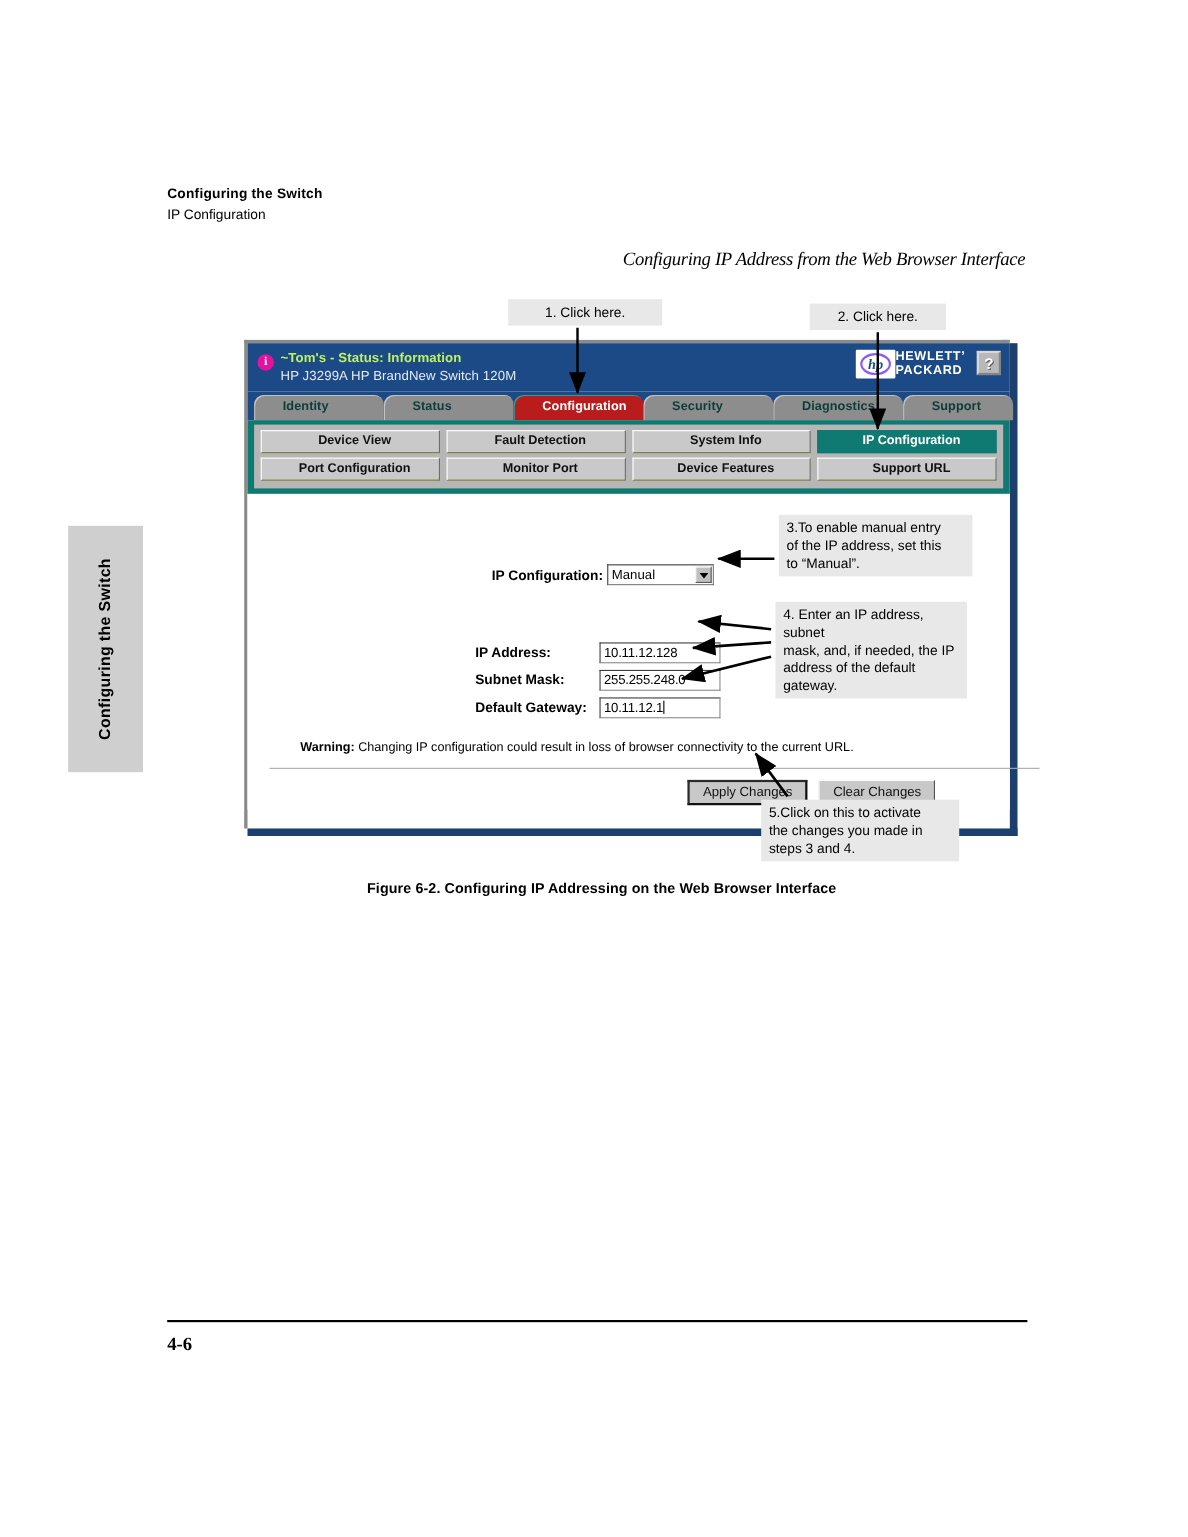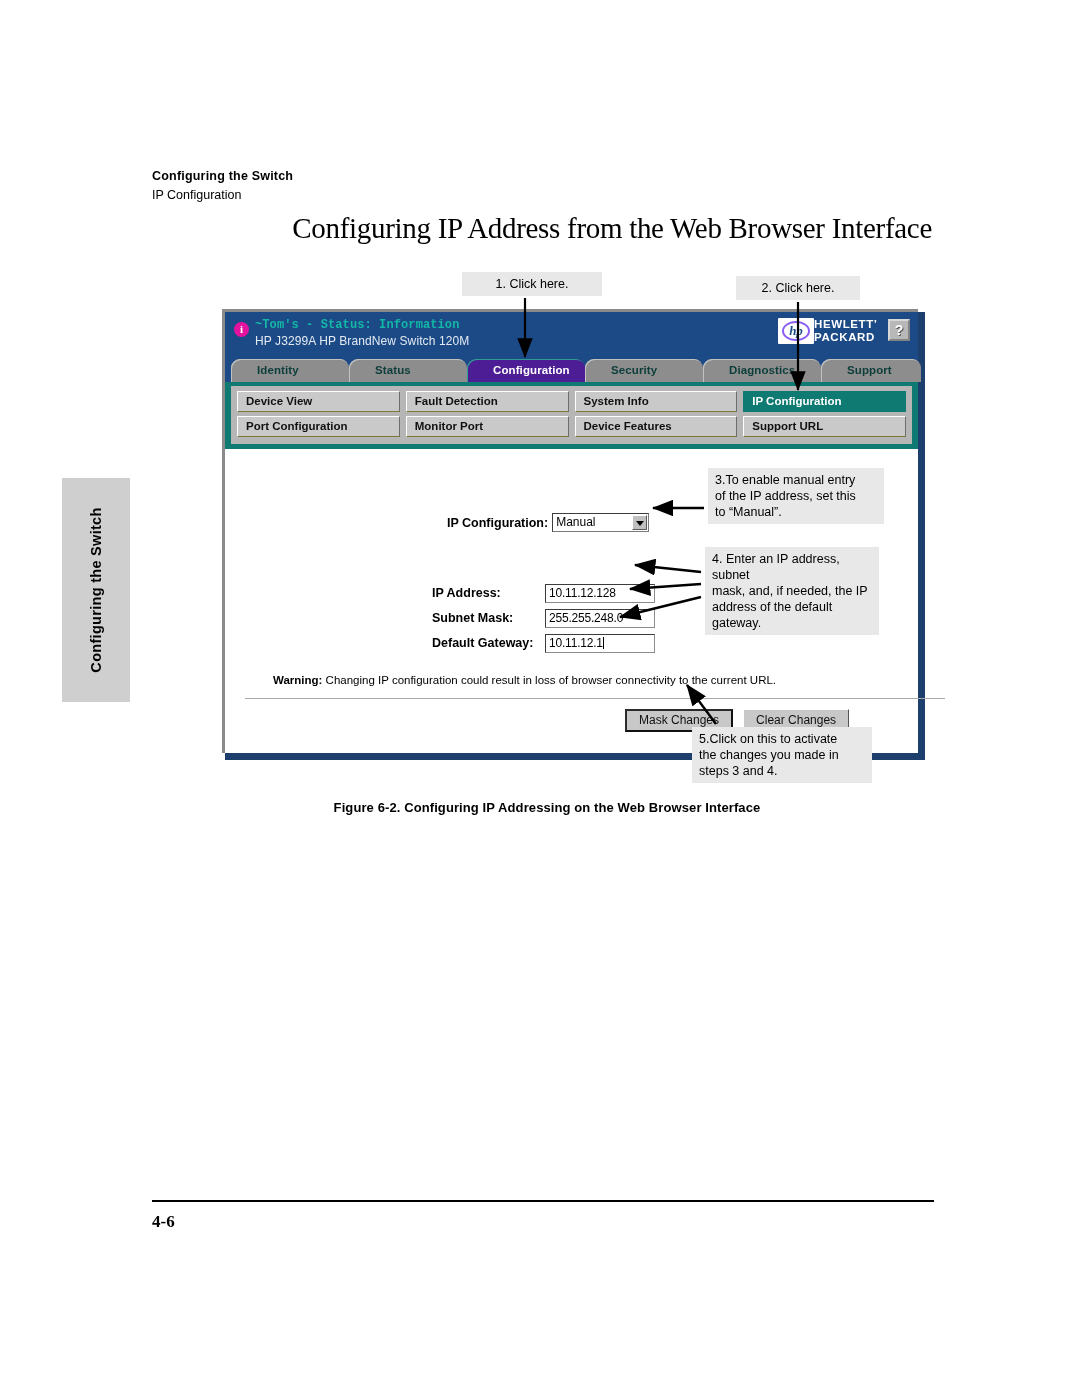--- a/index.html
+++ b/index.html
@@ -32,28 +32,29 @@
   .hdr-section {
     font-size: 12.5px;
     font-weight: normal;
     line-height: 18px;
     margin-top: 2px;
   }
 
   .page-title {
     position: absolute;
     left: 152px;
-    top: 212px;
+    top: 226px;
     width: 780px;
     text-align: right;
     font-family: "Liberation Serif", serif;
-    font-size: 29px;
+    font-size: 17px;
     font-weight: normal;
     letter-spacing: -0.3px;
     color: #000;
+    font-style: italic;
   }
 
   
   .side-tab {
     position: absolute;
     left: 62px;
     top: 478px;
     width: 68px;
     height: 224px;
     background: #cfcfcf;
@@ -144,23 +145,22 @@
     font-family: "Liberation Serif", serif;
     line-height: 15px;
     text-align: center;
   }
   .tb-line1 {
     position: absolute;
     left: 30px;
     top: 6px;
     font-size: 12px;
     font-weight: bold;
-    color: #14b8a6;
+    color: #bef264;
     letter-spacing: 0.1px;
-    font-family: Liberation Mono, monospace;
   }
   .tb-line2 {
     position: absolute;
     left: 30px;
     top: 22px;
     font-size: 12px;
     font-weight: normal;
     color: #e4eaf2;
     letter-spacing: 0.1px;
   }
@@ -235,39 +235,40 @@
     color: #0c3d3a;
     font-size: 11.5px;
     font-weight: bold;
     line-height: 23px;
     padding-left: 26px;
     box-sizing: border-box;
     box-shadow: inset 1px 1px 0 #c2c2c2;
     letter-spacing: 0.1px;
   }
   .tab.active {
-    background: #4c1d95;
+    background: #b91c1c;
     color: #ffffff;
     box-shadow: inset 1px 1px 0 #2f9d94;
   }
 
   
   .subtab-panel {
     position: relative;
     background: #0e7a72;
     padding: 4px 6px 5px 6px;
   }
   .subtab-inner {
     background: #b6b6b6;
     padding: 5px 6px 7px 6px;
   }
   .subtab-row {
     display: flex;
     gap: 6px;
     margin-bottom: 4px;
+    text-align: center;
   }
   .subtab-row:last-child { margin-bottom: 0; }
   .subtab {
     flex: 1;
     height: 21px;
     background: #c9c9c9;
     border: 1px solid #ffffff;
     border-right-color: #6d6d6d;
     border-bottom-color: #7a7a36;
     box-sizing: border-box;
@@ -561,21 +562,21 @@
         </div>
       </div>
 
       <div class="warning-line">
         <b>Warning:</b><span> Changing IP configuration could result in loss of browser connectivity to the current URL.</span>
       </div>
 
       <div class="divider"></div>
 
       <div class="btn-row">
-        <div class="push-btn primary">Mask Changes</div>
+        <div class="push-btn primary">Apply Changes</div>
         <div class="push-btn">Clear Changes</div>
       </div>
     </div>
   </div>
 
   <div class="callout co1">1. Click here.</div>
   <div class="callout co2">2. Click here.</div>
   <div class="callout co3">3.To enable manual entry
    of the IP address, set this
    to “Manual”.</div>

